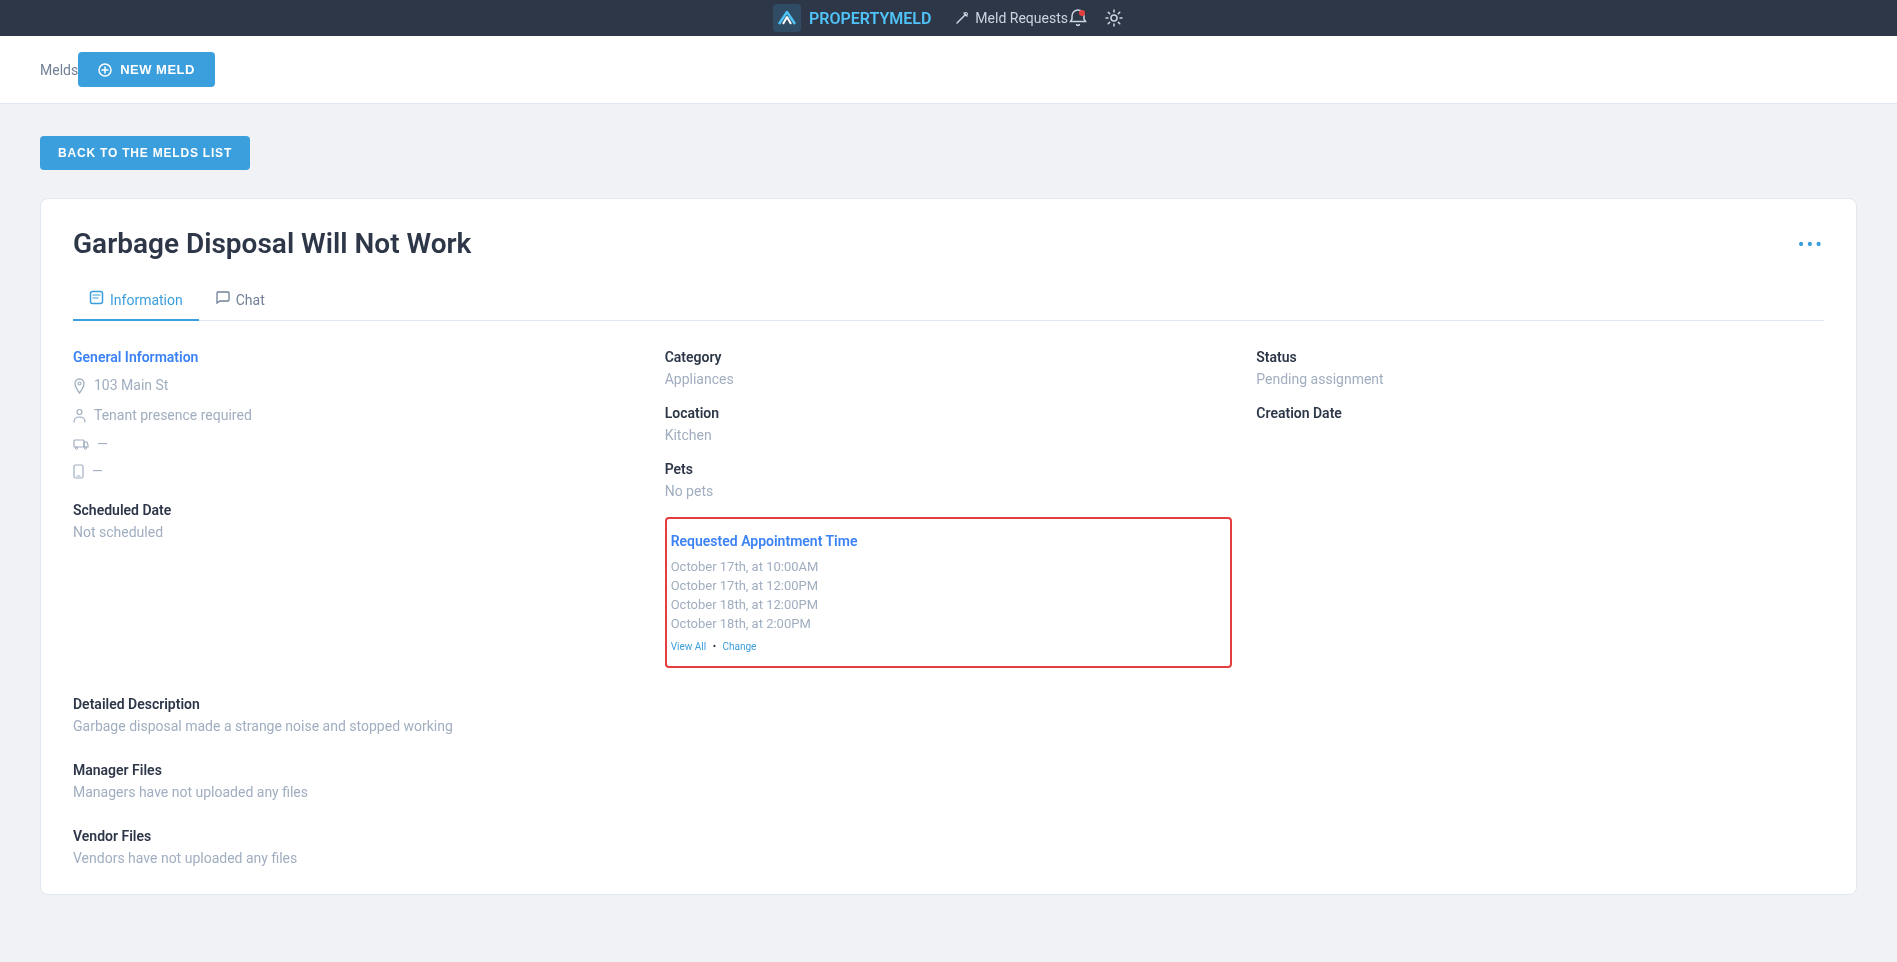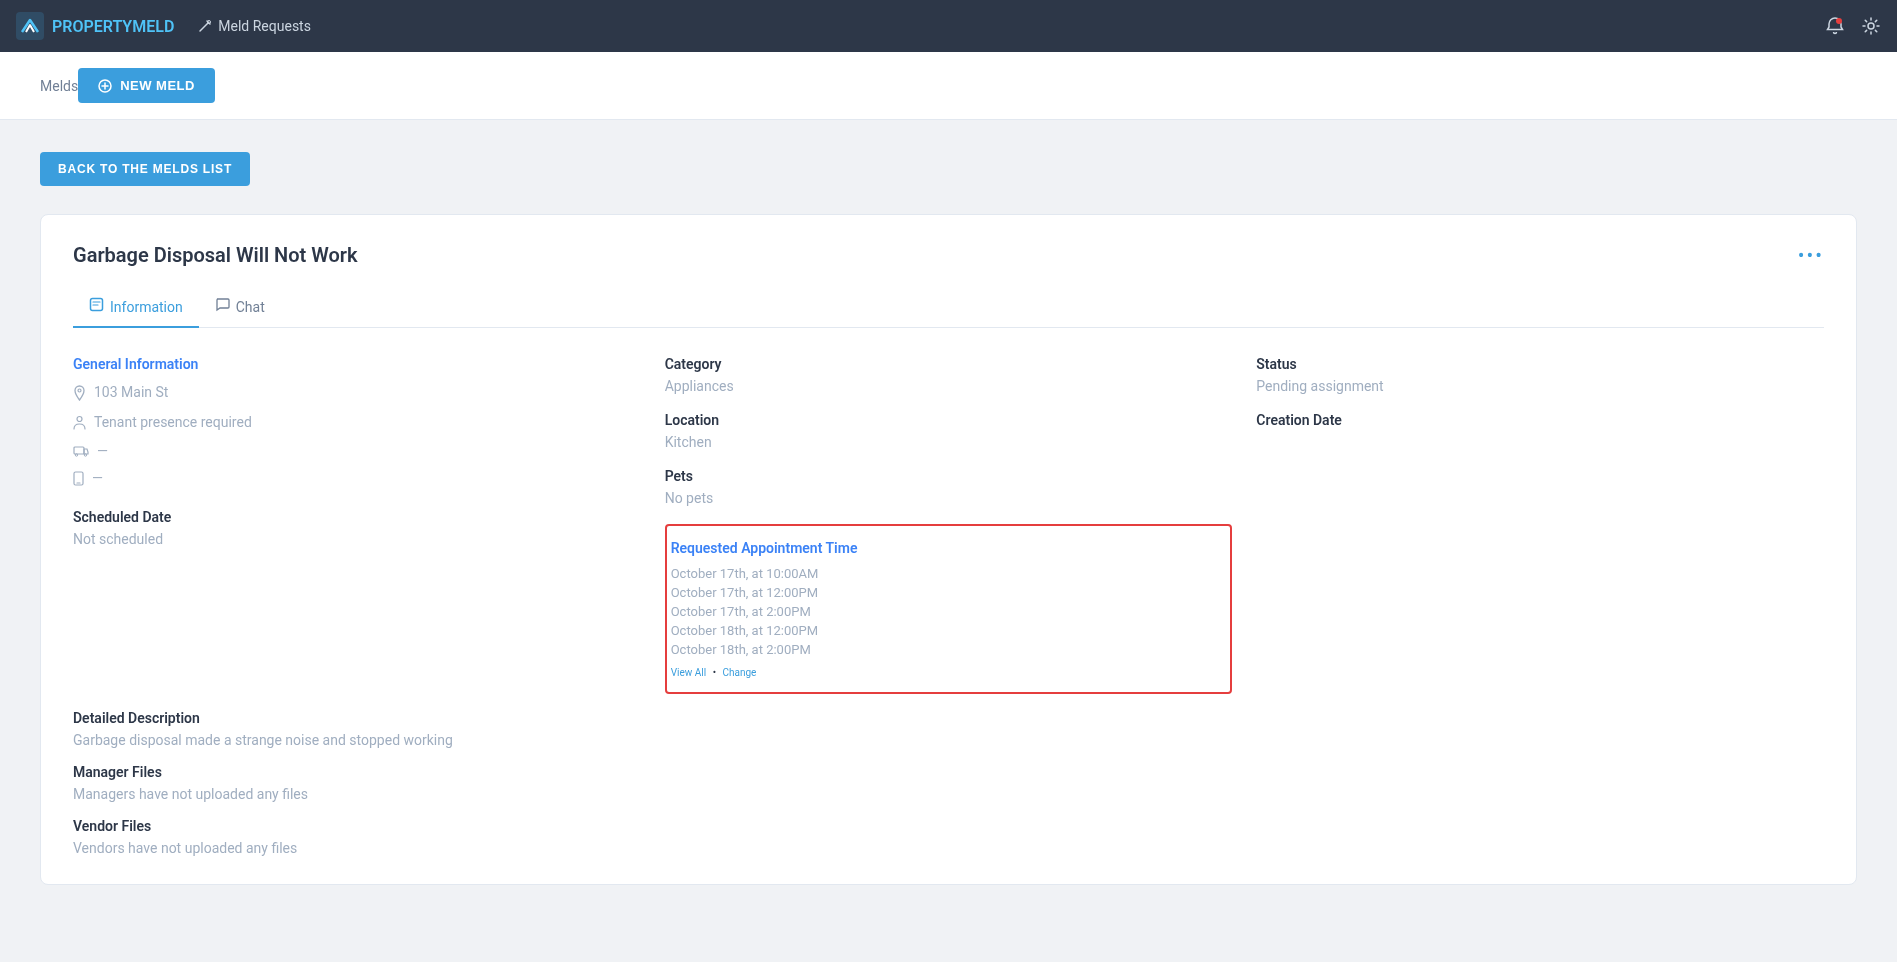--- a/index.html
+++ b/index.html
@@ -1,25 +1,25 @@
 <!DOCTYPE html>
 <html><head>
   <meta charset="utf-8">
   <style>
     * { box-sizing: border-box; margin: 0; padding: 0; }
     body { font-family: -apple-system, BlinkMacSystemFont, 'Segoe UI', Roboto, sans-serif; background: #f0f2f5; min-height: 962px; }
 
     
     .topnav {
       background: #2d3748;
-      height: 52px;
-      display: flex;
-      align-items: center;
-      padding: 0 16px;
-      justify-content: space-between;
+      height: 36px;
+      display: flex;
+      align-items: center;
+      padding: 0 36px;
+      justify-content: center;
     }
     .topnav-left {
       display: flex;
       align-items: center;
       gap: 24px;
     }
     .logo {
       display: flex;
       align-items: center;
       gap: 8px;
@@ -115,21 +115,21 @@
       border: 1px solid #e2e8f0;
       padding: 28px 32px;
     }
     .card-header {
       display: flex;
       align-items: center;
       justify-content: space-between;
       margin-bottom: 20px;
     }
     .card-title {
-      font-size: 20px;
+      font-size: 28px;
       font-weight: 600;
       color: #2d3748;
     }
     .more-icon {
       color: #3b9edd;
       font-size: 20px;
       cursor: pointer;
       letter-spacing: 2px;
     }
 
@@ -222,21 +222,21 @@
       text-decoration: none;
       cursor: pointer;
     }
     .appointment-links span {
       color: #2d3748;
       margin: 0 4px;
     }
 
     
     .bottom-section {
-      margin-top: 16px;
+      margin-top: 28px;
     }
     .bottom-label {
       font-size: 14px;
       font-weight: 600;
       color: #2d3748;
       margin-bottom: 6px;
     }
     .bottom-value {
       font-size: 14px;
       color: #a0aec0;
@@ -383,21 +383,20 @@
         <div class="field-label">Location</div>
         <div class="field-value">Kitchen</div>
 
         <div class="field-label">Pets</div>
         <div class="field-value">No pets</div>
 
         <div class="appointment-box">
           <div class="section-label">Requested Appointment Time</div>
           <div class="appointment-time">October 17th, at 10:00AM</div>
           <div class="appointment-time">October 17th, at 12:00PM</div>
-          <div class="appointment-time">October 17th, at 2:00PM</div>
           <div class="appointment-time">October 18th, at 12:00PM</div>
           <div class="appointment-time">October 18th, at 2:00PM</div>
           <div class="appointment-links">
             <a>View All</a>
             <span>•</span>
             <a>Change</a>
           </div>
         </div>
       </div>
 

